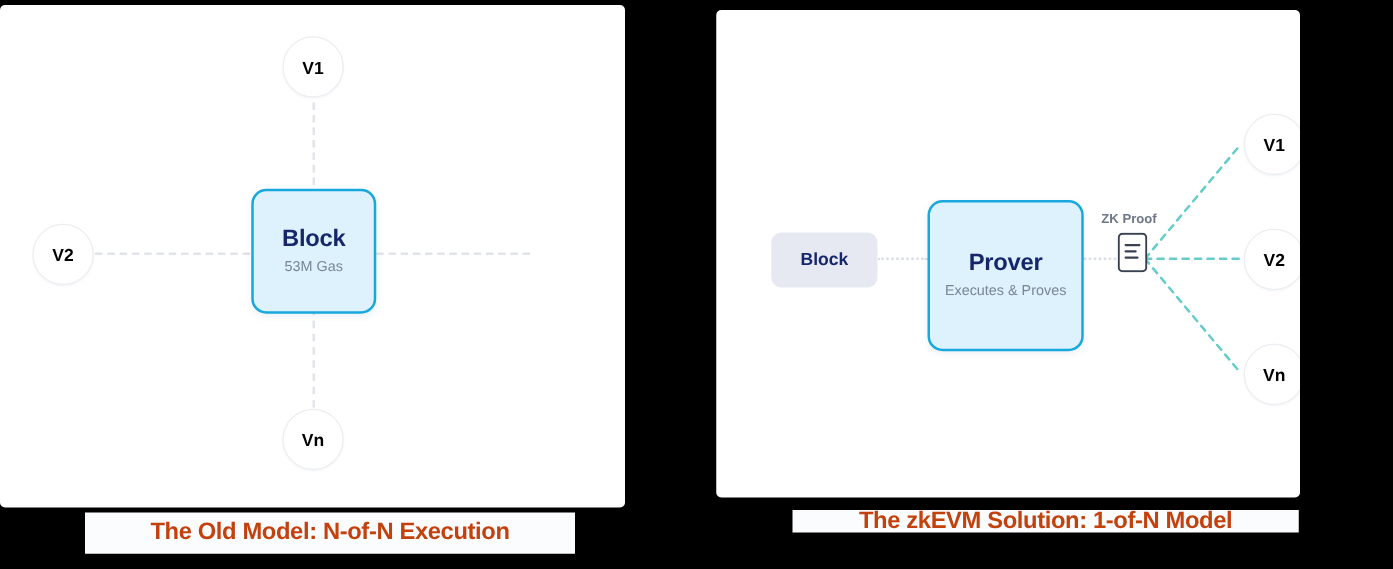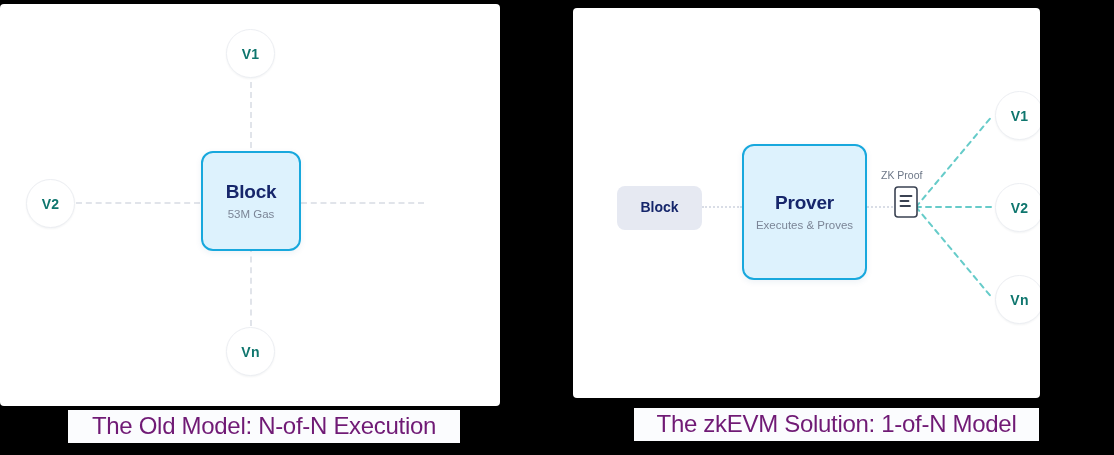--- a/index.html
+++ b/index.html
@@ -58,21 +58,21 @@
     border: 1.4px solid #eceef2;
     box-shadow: 0 1px 2px rgba(20,30,60,0.05);
     display: flex;
     align-items: center;
     justify-content: center;
     box-sizing: border-box;
   }
   .circle-node .node-label {
     font-size: 14px;
     font-weight: 700;
-    color: #0f766e;
+    color: #000000;
     letter-spacing: 0.2px;
     line-height: 1;
   }
 
   .box-node {
     position: absolute;
     box-sizing: border-box;
     display: flex;
     flex-direction: column;
     align-items: center;
@@ -133,54 +133,55 @@
   
   .zk-group {
     position: absolute;
   }
   .zk-label {
     position: absolute;
     font-size: 10.5px;
     color: #6d7787;
     white-space: nowrap;
     line-height: 1;
+    font-weight: bold;
   }
   .zk-doc {
     position: absolute;
   }
 
   
   .caption {
     position: absolute;
     background: #fbfcfe;
     display: flex;
     align-items: center;
     justify-content: center;
     box-sizing: border-box;
     padding: 2px 8px;
   }
   .caption-text {
-    font-size: 24px;
-    font-weight: 400;
-    color: #701a75;
+    font-size: 19px;
+    font-weight: 700;
+    color: #c2410c;
     letter-spacing: -0.3px;
     white-space: nowrap;
     line-height: 1.1;
   }
   .caption-left {
     left: 68px;
     top: 410px;
     width: 392px;
     height: 33px;
   }
   .caption-right {
     left: 634px;
     top: 408px;
     width: 405px;
-    height: 33px;
+    height: 18px;
   }
 </style>
 </head>
 <body>
 
 <div class="stage">
 
   <div class="panel panel-left">
     <div class="diagram">
 
@@ -220,21 +221,21 @@
       <svg class="conn" style="left:0; top:0;" width="467" height="390">
         <line x1="343" y1="199" x2="420" y2="107" stroke="#4cc3c0" stroke-width="2" stroke-dasharray="5,5" stroke-linecap="round" opacity="0.85"></line>
         <line x1="343" y1="199" x2="423" y2="199" stroke="#4cc3c0" stroke-width="2" stroke-dasharray="5,5" stroke-linecap="round" opacity="0.85"></line>
         <line x1="343" y1="199" x2="420" y2="291" stroke="#4cc3c0" stroke-width="2" stroke-dasharray="5,5" stroke-linecap="round" opacity="0.85"></line>
       </svg>
 
       <div class="box-node box-muted" style="left:44px; top:178px; width:85px; height:44px;">
         <span class="box-title">Block</span>
       </div>
 
-      <div class="box-node box-primary" style="left:169px; top:136px; width:125px; height:136px;">
+      <div class="box-node box-primary" style="left:169px; top:152px; width:125px; height:121px;">
         <span class="box-title">Prover</span>
         <span class="box-sub">Executes &amp; Proves</span>
       </div>
 
       <div class="zk-group" style="left:300px; top:162px; width:60px; height:70px;">
         <span class="zk-label" style="left:8px; top:0px;">ZK Proof</span>
         <span class="zk-doc" style="left:21px; top:16px;">
           <svg width="24" height="32" viewBox="0 0 24 32">
             <rect x="1" y="1" width="22" height="30" rx="3" fill="#ffffff" stroke="#3a4252" stroke-width="1.6"></rect>
             <line x1="6.5" y1="10" x2="17.5" y2="10" stroke="#3a4252" stroke-width="1.8" stroke-linecap="round"></line>

